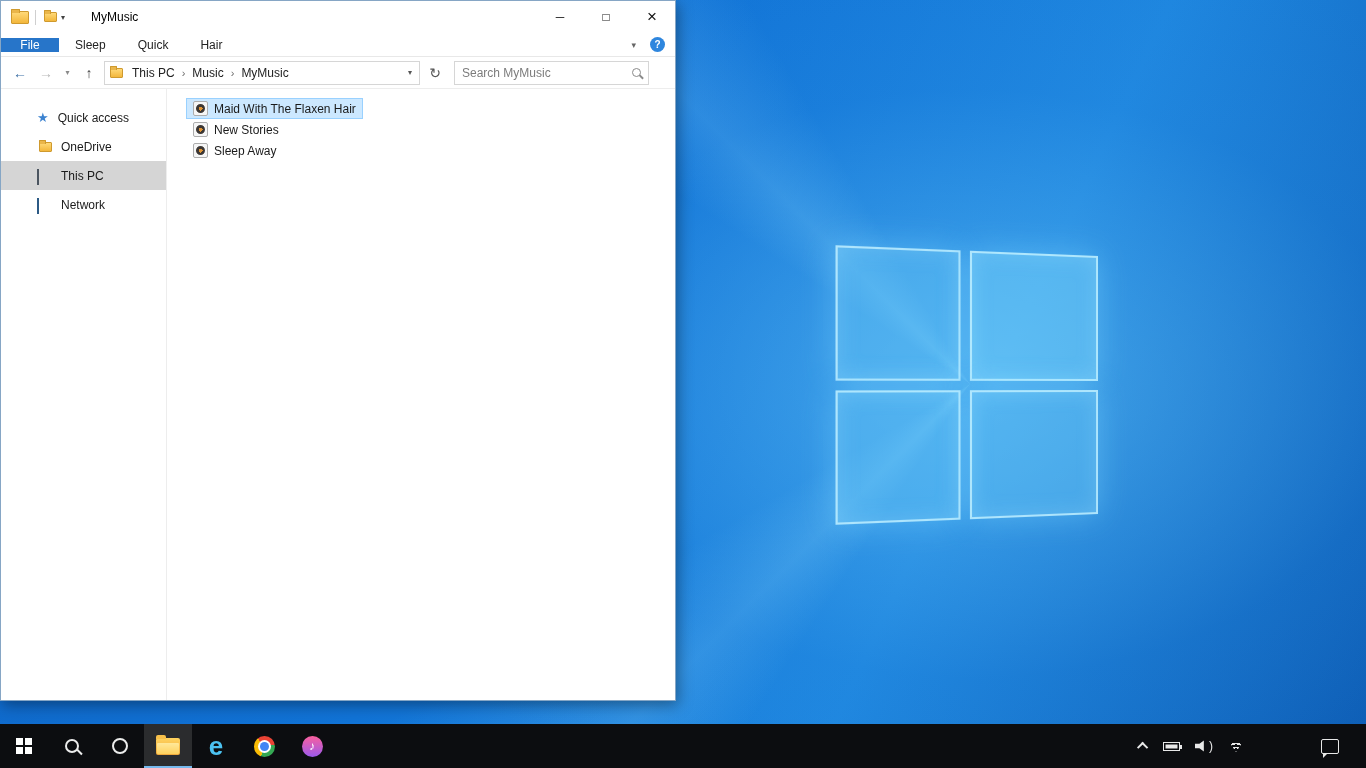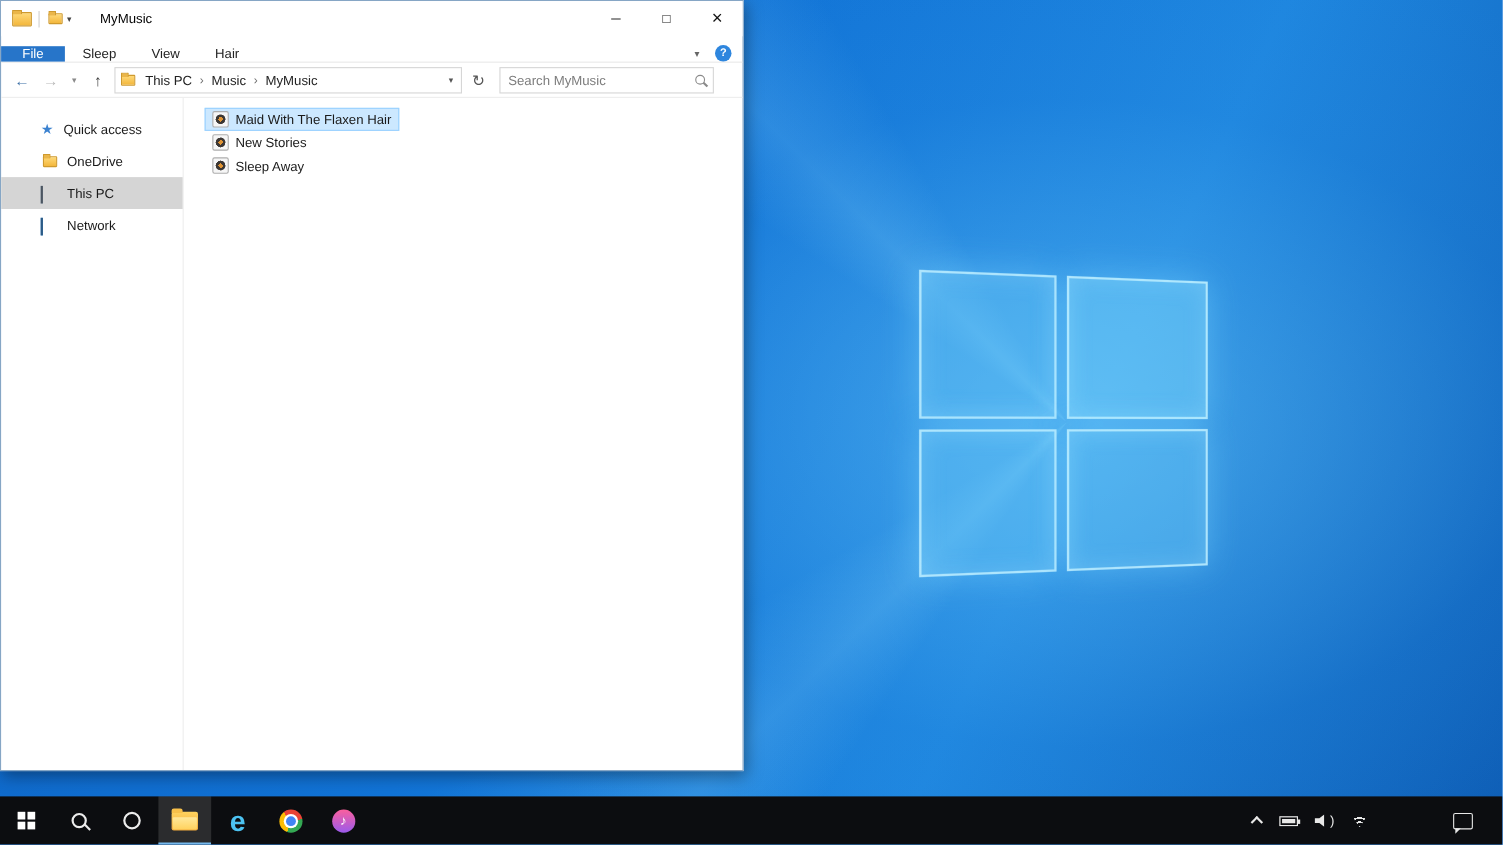--- a/index.html
+++ b/index.html
@@ -35,21 +35,21 @@
   .folder-ico::before { content:""; position:absolute; left:-1px; top:-3px; width:45%; height:3px;
     background:#eab64a; border:1px solid #cf9a2e; border-bottom:none; border-radius:1px 1px 0 0; }
   .app-folder { width:18px; height:13px; }
   .qat-folder { width:13px; height:10px; margin-left:2px; }
   .caret { font-size:8px; color:#444; margin:0 4px; }
   .win-title { margin-left:22px; font-size:12px; color:#000; }
   .caption-buttons { margin-left:auto; display:flex; height:32px; }
   .cap-btn { width:46px; height:32px; display:flex; align-items:center; justify-content:center; color:#111; cursor:default; }
   .cap-min { font-size:12px; } .cap-max { font-size:12px; } .cap-close { font-size:17px; }
 
-  .ribbon-tabs { height:24px; display:flex; align-items:flex-end; border-bottom:1px solid #e8e8e8; flex:0 0 auto; }
+  .ribbon-tabs { height:24px; display:flex; align-items:center; border-bottom:1px solid #e8e8e8; flex:0 0 auto; }
   .file-tab { width:58px; display:flex; align-items:center; justify-content:center; color:#fff; background:#2775c9; }
   .rtab { padding:0 16px; display:flex; align-items:center; color:#232323; }
   .ribbon-right { margin-left:auto; display:flex; align-items:center; gap:14px; padding-right:10px; }
   .collapse-caret { font-size:9px; color:#666; }
   .help-circle { width:15px; height:15px; border-radius:50%; background:#2e86de; color:#fff; font-size:10px;
     font-weight:bold; display:flex; align-items:center; justify-content:center; }
 
   .navbar { height:32px; display:flex; align-items:center; gap:4px; padding:0 8px; border-bottom:1px solid #ededed; flex:0 0 auto; }
   .nav-btn { width:22px; height:24px; display:flex; align-items:center; justify-content:center; font-size:14px; }
   .back { color:#3a6ea5; } .fwd { color:#b9b9b9; } .hist-caret { width:13px; font-size:8px; color:#8a8a8a; } .up { color:#3f3f3f; }
@@ -152,21 +152,21 @@
       <div class="caption-buttons">
         <div class="cap-btn cap-min">─</div>
         <div class="cap-btn cap-max">□</div>
         <div class="cap-btn cap-close">×</div>
       </div>
     </div>
 
     <div class="ribbon-tabs">
       <div class="file-tab">File</div>
       <div class="rtab">Sleep</div>
-      <div class="rtab">View</div>
+      <div class="rtab">Quick</div>
       <div class="rtab">Hair</div>
       <div class="ribbon-right">
         <span class="collapse-caret">▾</span>
         <span class="help-circle">?</span>
       </div>
     </div>
 
     <div class="navbar">
       <div class="nav-btn back">←</div>
       <div class="nav-btn fwd">→</div>

